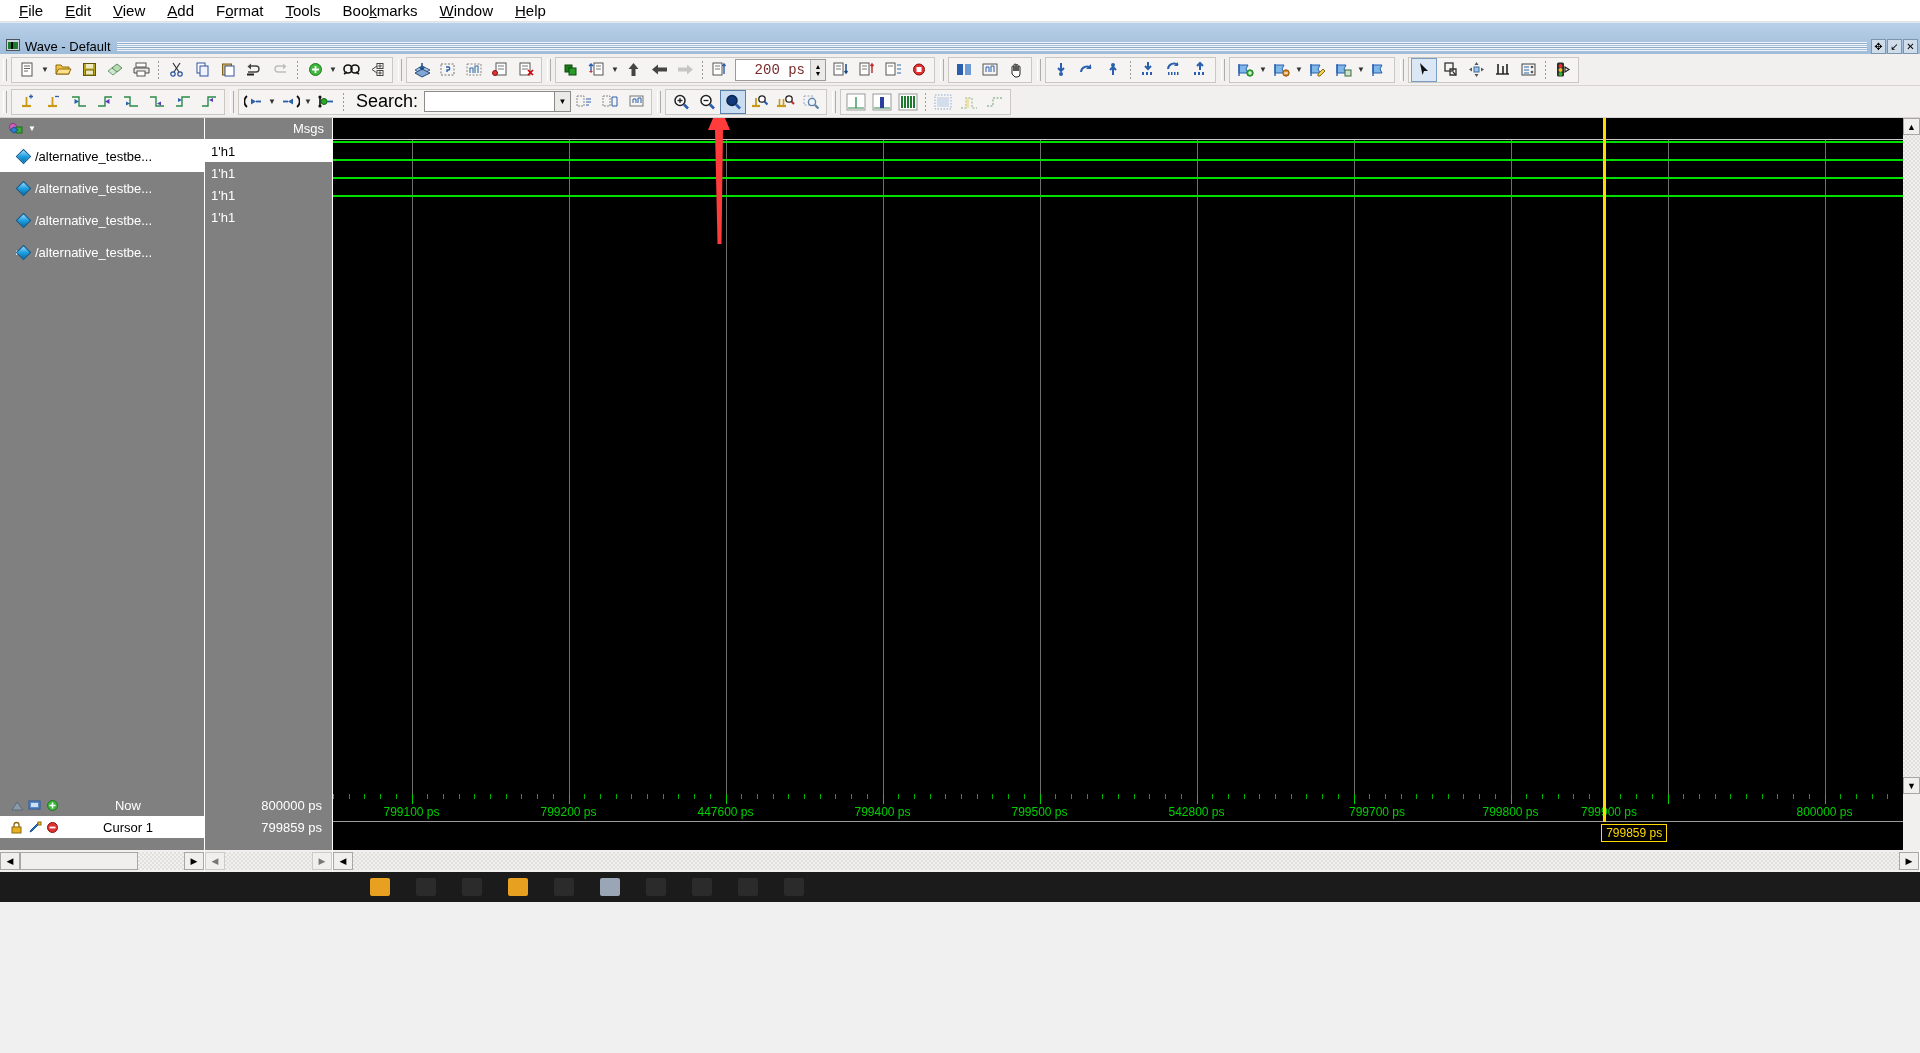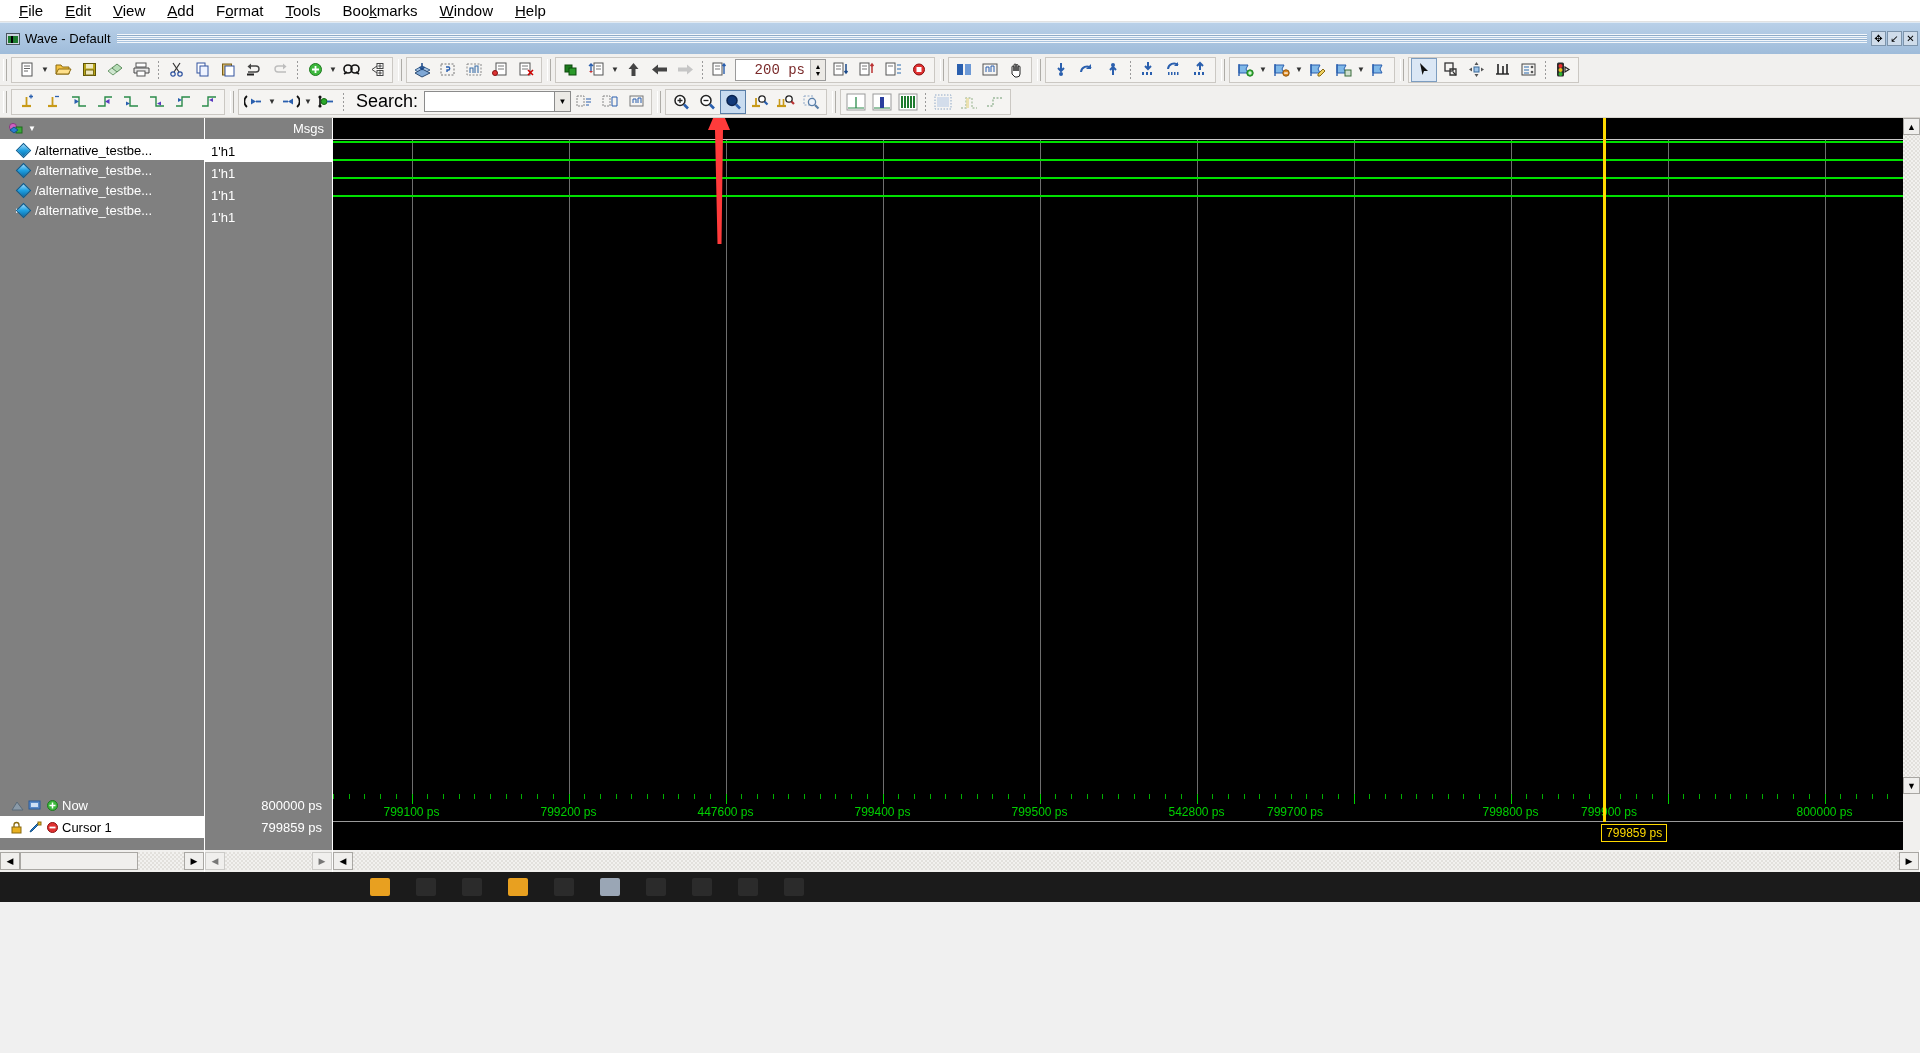--- a/index.html
+++ b/index.html
@@ -47,22 +47,22 @@
   }
   .menu-item {
     padding: 1px 11px; font-size: 15px; line-height: 18px;
   }
   .menu-item u { text-decoration: underline; }
 
   
   .mdi-title {
     height: 32px;
     background: linear-gradient(#b9d0e8,#9fbcda);
-    display: flex; align-items: center;
-    padding: 0 2px 0 6px; border-top: 1px solid #dfe9f3;
+    display: flex; align-items: flex-start;
+    padding: 16px 2px 0 6px; border-top: 1px solid #dfe9f3;
   }
   .mdi-icon {
     width: 14px; height: 12px; flex: none; margin-right: 5px;
     background: #cdd6e0; border: 1px solid #4a5man;
     border: 1px solid #4a5560; position: relative;
   }
   .mdi-icon::after {
     content: ""; position: absolute; left: 1px; top: 2px;
     width: 10px; height: 7px;
     background: linear-gradient(90deg,#1d7a2e 0 3px,#000 3px 5px,#1d7a2e 5px 8px);
@@ -147,21 +147,21 @@
   .pane-header {
     height: 22px; background: #808080; color: #ffffff;
     display: flex; align-items: center; font-size: 13px;
     border-bottom: 1px solid #ffffff;
   }
   .names-pane .pane-header { padding-left: 8px; }
   .values-pane .pane-header { justify-content: flex-end; padding-right: 8px; }
   .hdr-icon { display: flex; align-items: center; gap: 3px; }
 
   .sig-row {
-    height: 20px; display: flex; align-items: center;
+    height: 32px; display: flex; align-items: center;
     font-size: 13px; color: #ffffff; padding-left: 18px;
   }
   .sig-row.sel { background: #ffffff; color: #000; }
   .diamond {
     width: 11px; height: 11px; flex: none; margin-right: 6px;
     background: linear-gradient(135deg,#9fdcff 0%,#1f9fe0 50%,#0a6ca8 100%);
     transform: rotate(45deg);
     border: 1px solid #0a5c90;
   }
   .val-row {
@@ -193,21 +193,21 @@
   .bl-names { width: 205px; flex: none; background: #808080;
     border-right: 1px solid #fff; }
   .bl-vals { width: 128px; flex: none; background: #808080;
     border-right: 1px solid #fff; }
   .bl-wave { flex: 1; background: #000; position: relative; }
   .nc-row { height: 22px; display: flex; align-items: center;
     font-size: 13px; color: #fff; }
   .nc-row.white { background: #fff; color: #000; }
   .nc-icons { display: flex; align-items: center; gap: 3px;
     padding-left: 10px; width: 62px; flex: none; }
-  .nc-label { flex: 1; text-align: left; padding-right: 10px; }
+  .nc-label { flex: 1; text-align: center; padding-right: 10px; }
   .nc-val { width: 100%; text-align: right; padding-right: 10px;
     font-size: 13px; }
 
   .timeaxis { position: relative; height: 56px; background: #000;
     overflow: hidden; }
   .tick { position: absolute; top: 0; width: 1px; background: #00c000; }
   .tick.major { height: 10px; }
   .tick.minor { height: 5px; }
   .tlabel { position: absolute; top: 11px; font-size: 12px;
     color: #00d000; transform: translateX(-50%); white-space: nowrap; }
@@ -1082,21 +1082,21 @@
           <div class="tick minor" style="left: 1522.9px; background: rgb(0, 176, 0);"></div>
           <div class="tick minor" style="left: 1538.6px; background: rgb(0, 176, 0);"></div>
           <div class="tick minor" style="left: 1554.3px; background: rgb(0, 176, 0);"></div>
           <div class="tick minor" style="left: 1570px; background: rgb(0, 176, 0);"></div>
           <div class="tlabel" style="left: 78.5px;">799100 ps</div>
           <div class="tlabel" style="left: 235.5px;">799200 ps</div>
           <div class="tlabel" style="left: 392.5px;">447600 ps</div>
           <div class="tlabel" style="left: 549.5px;">799400 ps</div>
           <div class="tlabel" style="left: 706.5px;">799500 ps</div>
           <div class="tlabel" style="left: 863.5px;">542800 ps</div>
-          <div class="tlabel" style="left: 962px;">799700 ps</div>
+          <div class="tlabel" style="left: 1044px;">799700 ps</div>
           <div class="tlabel" style="left: 1177.5px;">799800 ps</div>
           <div class="tlabel" style="left: 1276px;">799900 ps</div>
           <div class="tlabel" style="left: 1491.5px;">800000 ps</div>
           <div class="cursor-line" style="left: 1270.13px; background: rgb(255, 217, 0); bottom: 28px;"></div>
           <div class="cursor-tag" style="left: 1268.13px;">799859 ps</div>
         </div>
       <div class="vscroll" style="background:#f1f0ee;"></div>
     </div>
   </div>
 

